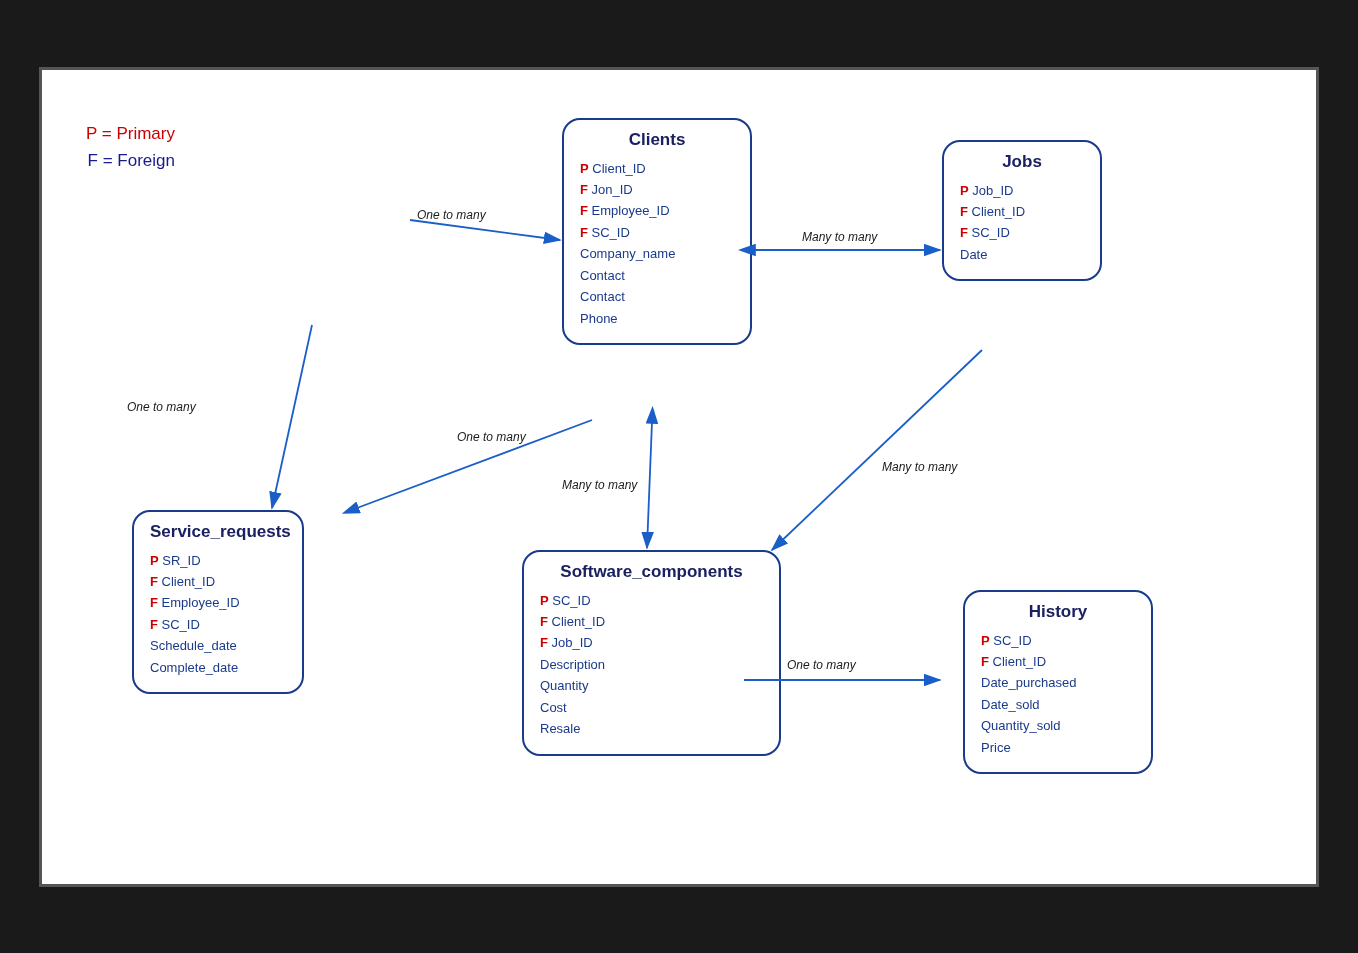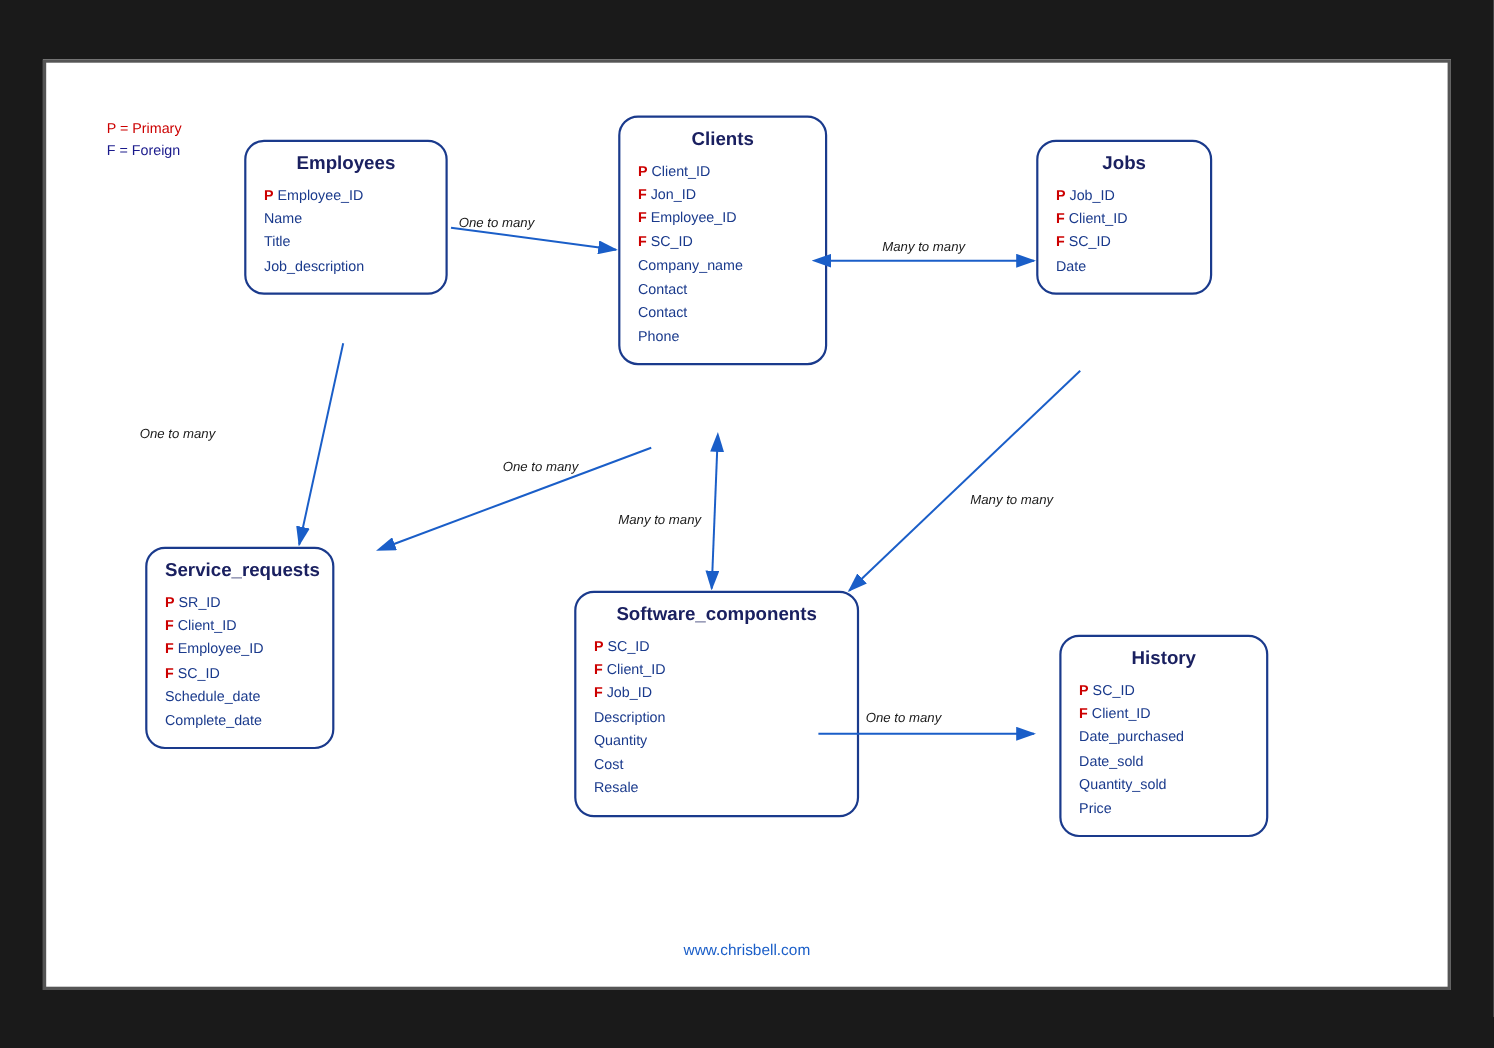--- a/index.html
+++ b/index.html
@@ -22,24 +22,25 @@
     }
     .diagram-area {
       position: relative;
       width: 100%;
       height: 760px;
     }
     
     .legend {
       position: absolute;
       top: 20px;
-      left: 25px;
-      font-size: 13px;
+      left: 14px;
+      font-size: 17px;
       color: #1a1a8c;
       line-height: 1.6;
+      text-align: right;
     }
     .legend .p-label { color: #cc0000; }
     
     .db-table {
       position: absolute;
       border: 2.5px solid #1a3a8c;
       border-radius: 18px 18px 18px 18px;
       background: #fff;
       padding: 10px 16px 14px 16px;
       min-width: 160px;
@@ -99,27 +100,20 @@
 <body>
 
 <div class="outer-frame">
   <div class="diagram-area">
 
     <div class="legend">
       <div><span class="p-label">P = Primary</span></div>
       <div><span>F = Foreign</span></div>
     </div>
 
-    <div class="db-table tbl-employees">
-      <div class="table-title">Employees</div>
-      <div class="field"><span class="key-p">P</span> Employee_ID</div>
-      <div class="field">Name</div>
-      <div class="field">Title</div>
-      <div class="field">Job_description</div>
-    </div>
 
     <div class="db-table tbl-clients">
       <div class="table-title">Clients</div>
       <div class="field"><span class="key-p">P</span> Client_ID</div>
       <div class="field"><span class="key-f">F</span> Jon_ID</div>
       <div class="field"><span class="key-f">F</span> Employee_ID</div>
       <div class="field"><span class="key-f">F</span> SC_ID</div>
       <div class="field">Company_name</div>
       <div class="field">Contact</div>
       <div class="field">Contact</div>
@@ -195,14 +189,13 @@
 
     <div class="arrow-label" style="top:108px; left:345px;">One to many</div>
     <div class="arrow-label" style="top:130px; left:730px;">Many to many</div>
     <div class="arrow-label" style="top:300px; left:55px;">One to many</div>
     <div class="arrow-label" style="top:330px; left:385px;">One to many</div>
     <div class="arrow-label" style="top:378px; left:490px;">Many to many</div>
     <div class="arrow-label" style="top:360px; left:810px;">Many to many</div>
     <div class="arrow-label" style="top:558px; left:715px;">One to many</div>
 
   </div>
-  <div class="footer-link">www.chrisbell.com</div>
 </div>
 
 </body></html>

